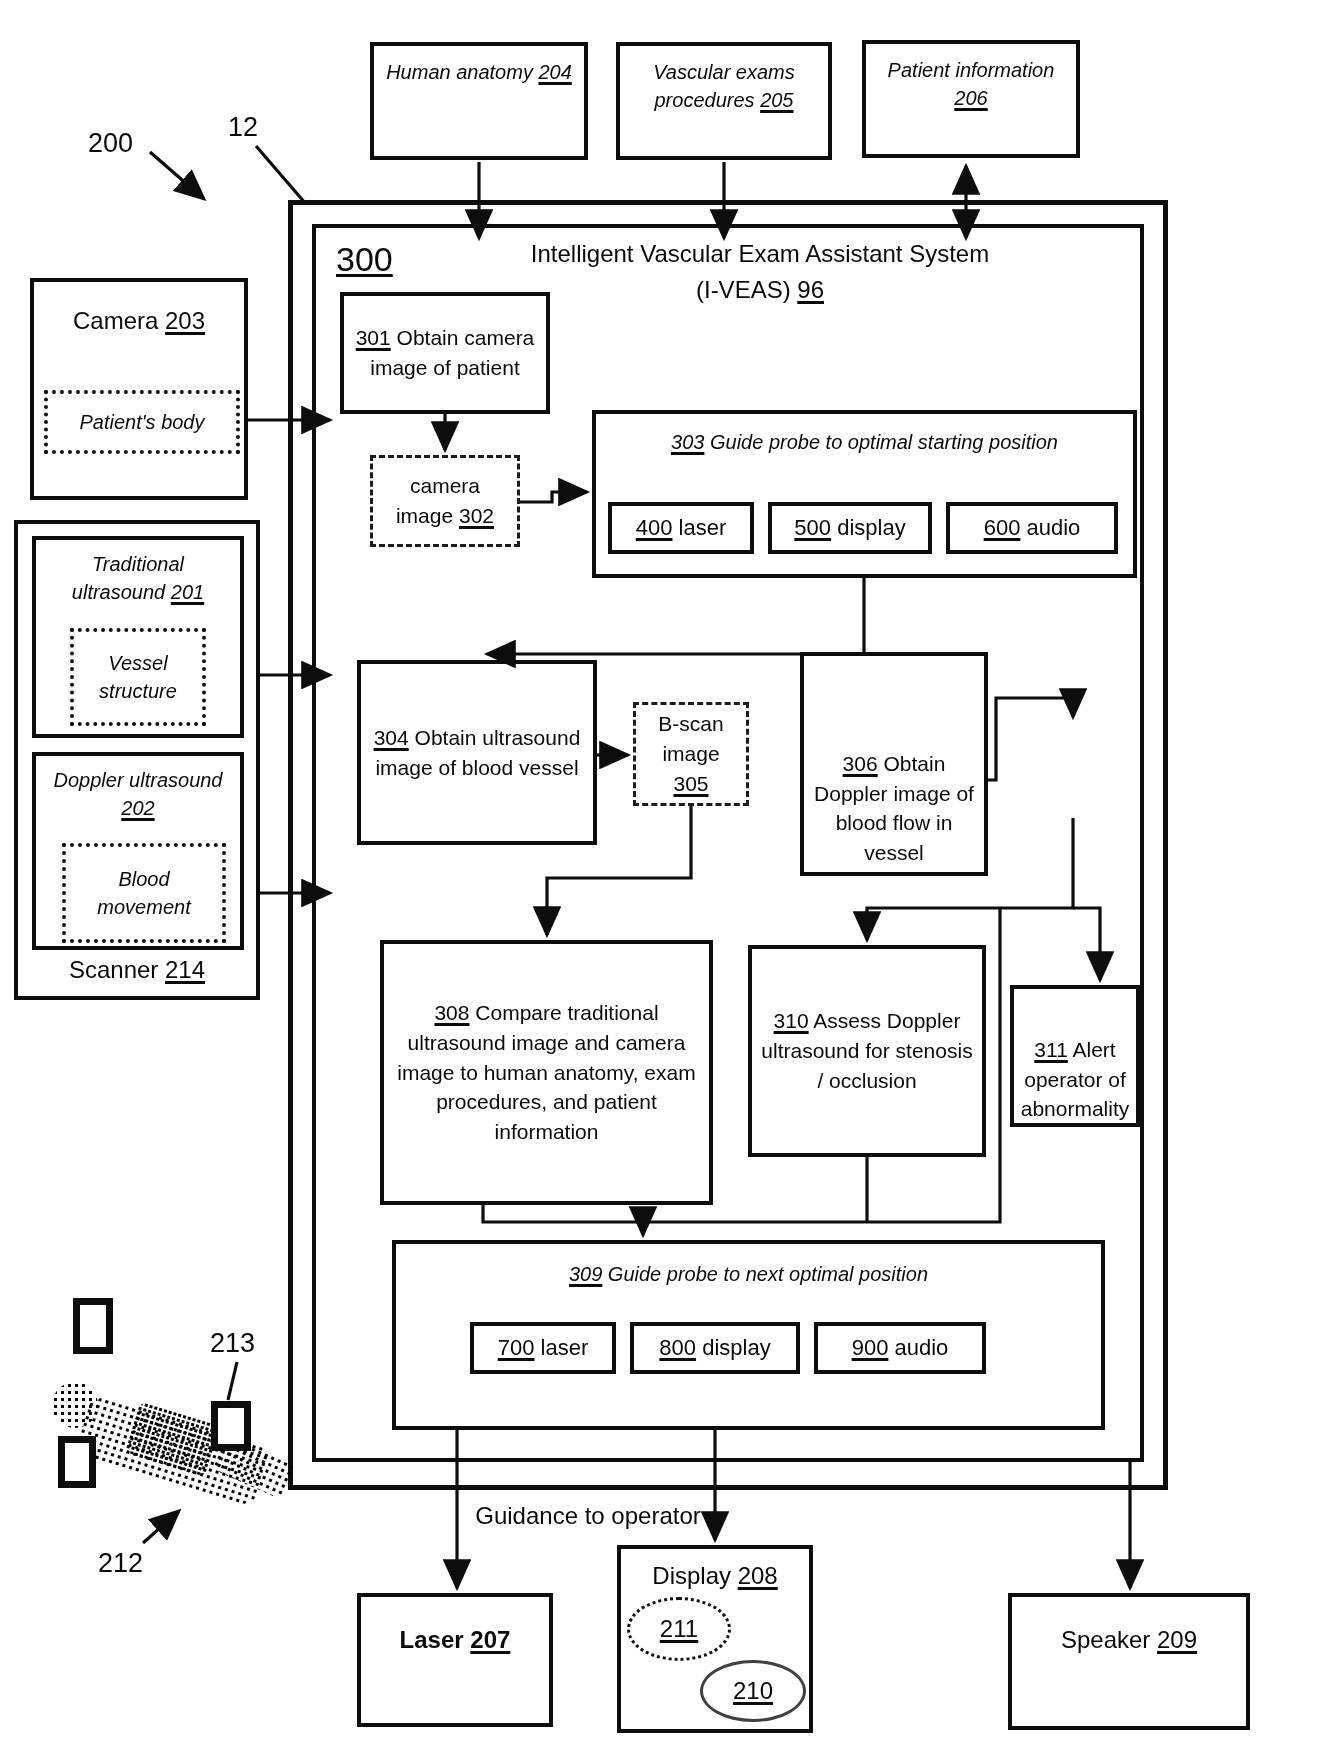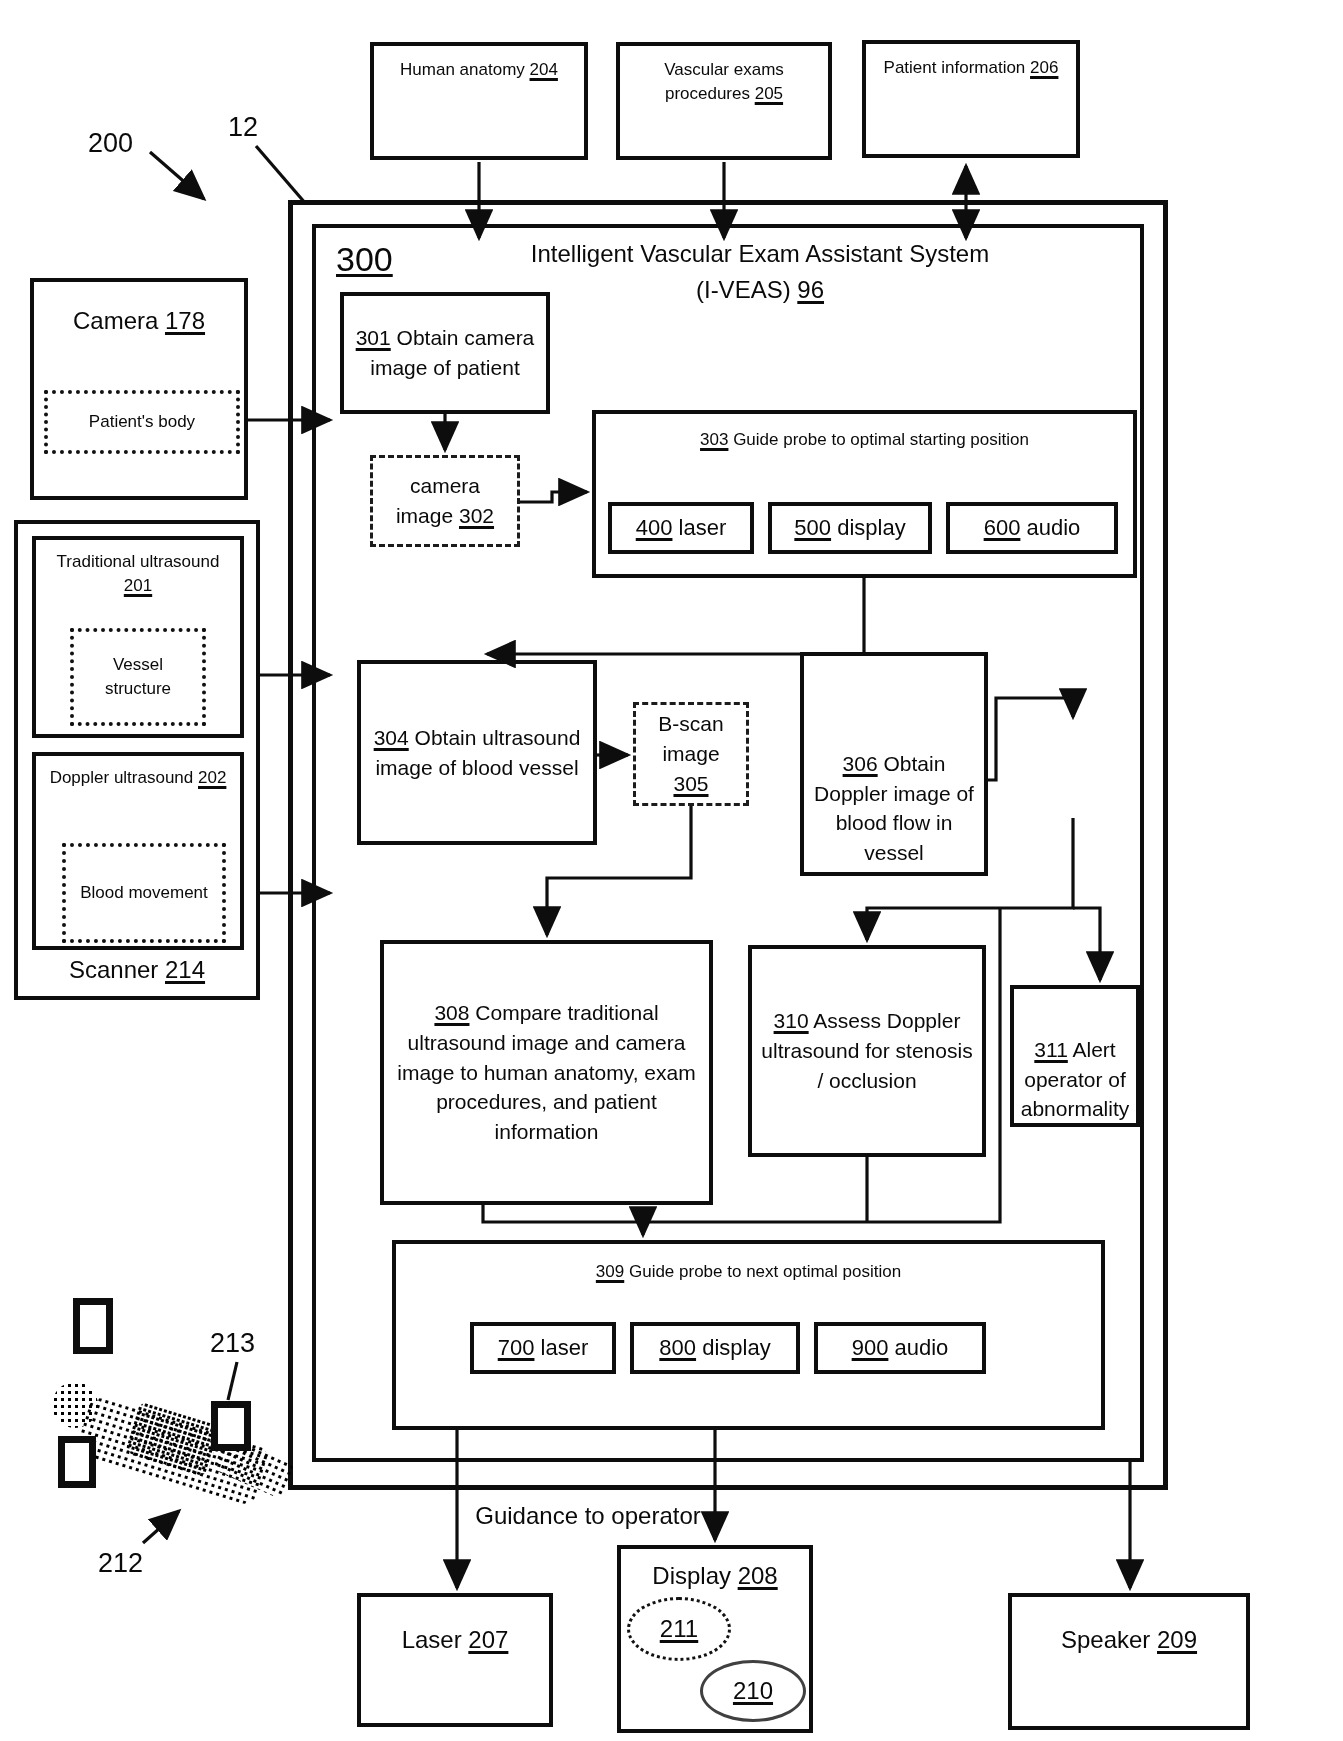--- a/index.html
+++ b/index.html
@@ -8,21 +8,21 @@
   .box{position:absolute;background:#fff;border:4px solid #0d0d0d;box-sizing:border-box;
        display:flex;align-items:center;justify-content:center;text-align:center;z-index:2;}
   .txt{width:100%;padding:4px 8px;line-height:1.42;}
   .align-top{align-items:flex-start;}
   .databox{border:3px dashed #1c1c1c;}
   .dotted-inner{position:absolute;border:4px dotted #111;background:#fff;box-sizing:border-box;
        display:flex;align-items:center;justify-content:center;text-align:center;z-index:3;}
   .frame{position:absolute;border:5px solid #0d0d0d;box-sizing:border-box;background:transparent;z-index:1;}
   .frame.inner{border-width:4px;}
   .rn{text-decoration:underline;text-decoration-thickness:2.5px;text-underline-offset:3px;}
-  .fs21{font-size:21px;} .fs22{font-size:22px;} .fs23{font-size:17px;} .fs24{font-size:24px;}
+  .fs21{font-size:21px;} .fs22{font-size:22px;} .fs23{font-size:20px;font-style:italic;} .fs24{font-size:24px;}
   .syslabel{position:absolute;z-index:2;font-size:34px;}
   .systitle{position:absolute;z-index:2;text-align:center;font-size:24px;line-height:1.5;}
   .flabel{position:absolute;z-index:4;font-size:27px;}
   .ellipse{position:absolute;box-sizing:border-box;border-radius:50%;background:#fff;z-index:3;
        display:flex;align-items:center;justify-content:center;font-size:24px;}
   .guidance{position:absolute;z-index:2;font-size:24px;text-align:center;}
   svg.wires{position:absolute;left:0;top:0;z-index:4;pointer-events:none;}
   .devrect{position:absolute;border:7px solid #0d0d0d;background:#fff;box-sizing:border-box;z-index:3;}
   .dots{position:absolute;z-index:2;
         background-image:radial-gradient(circle,#000 1.6px,transparent 1.7px);background-size:7px 7px;}
@@ -84,21 +84,21 @@
   <div class="frame" style="left:288px;top:200px;width:880px;height:1290px;"></div>
   <div class="frame inner" style="left:312px;top:224px;width:832px;height:1238px;"></div>
 
   <div class="syslabel" style="left:336px;top:240px;"><span class="rn">300</span></div>
   <div class="systitle" style="left:440px;top:236px;width:640px;">
     <div>Intelligent Vascular Exam Assistant System</div>
     <div><span>(I-VEAS) </span><span class="rn">96</span></div>
   </div>
 
   <div class="box align-top" style="left:30px;top:278px;width:218px;height:222px;">
-    <div class="txt fs24" style="padding-top:22px;"><span>Camera </span><span class="rn">178</span></div>
+    <div class="txt fs24" style="padding-top:22px;"><span>Camera </span><span class="rn">203</span></div>
   </div>
   <div class="dotted-inner fs23" style="left:44px;top:390px;width:196px;height:64px;">
     <div class="txt">Patient's body</div>
   </div>
 
   <div class="box" style="left:14px;top:520px;width:246px;height:480px;"></div>
   <div class="box align-top" style="left:32px;top:536px;width:212px;height:202px;z-index:3;">
     <div class="txt fs23" style="padding-top:10px;"><span>Traditional ultrasound </span><span class="rn">201</span></div>
   </div>
   <div class="dotted-inner fs23" style="left:70px;top:628px;width:136px;height:98px;z-index:4;">
@@ -170,21 +170,21 @@
   <div class="devrect" style="left:211px;top:1401px;width:40px;height:50px;"></div>
   <div class="flabel" style="left:210px;top:1328px;">213</div>
   <div class="flabel" style="left:98px;top:1548px;">212</div>
   <div class="dots" style="left:52px;top:1382px;width:46px;height:46px;border-radius:50%;"></div>
   <div class="dots" style="left:82px;top:1392px;width:190px;height:62px;border-radius:18px;transform:rotate(17deg);transform-origin:left center;"></div>
   <div class="dots-dense" style="left:130px;top:1412px;width:86px;height:54px;border-radius:10px;transform:rotate(17deg);"></div>
   <div class="dots" style="left:215px;top:1448px;width:78px;height:38px;border-radius:12px;transform:rotate(24deg);"></div>
 
   <div class="guidance" style="left:448px;top:1502px;width:280px;">Guidance to operator</div>
 
-  <div class="box align-top" style="left:357px;top:1593px;width:196px;height:134px;">
+  <div class="box align-top" style="left:357px;top:1593px;width:196px;height:134px;font-weight:bold;">
     <div class="txt fs24" style="padding-top:26px;"><span>Laser </span><span class="rn">207</span></div>
   </div>
   <div class="box align-top" style="left:617px;top:1545px;width:196px;height:188px;">
     <div class="txt fs24" style="padding-top:10px;"><span>Display </span><span class="rn">208</span></div>
   </div>
   <div class="ellipse" style="left:627px;top:1597px;width:104px;height:64px;border:3px dotted #111;">
     <span class="rn"><span class="rn">211</span></span>
   </div>
   <div class="ellipse" style="left:700px;top:1660px;width:106px;height:62px;border:3px solid #404040;">
     <span class="rn"><span class="rn">210</span></span>

